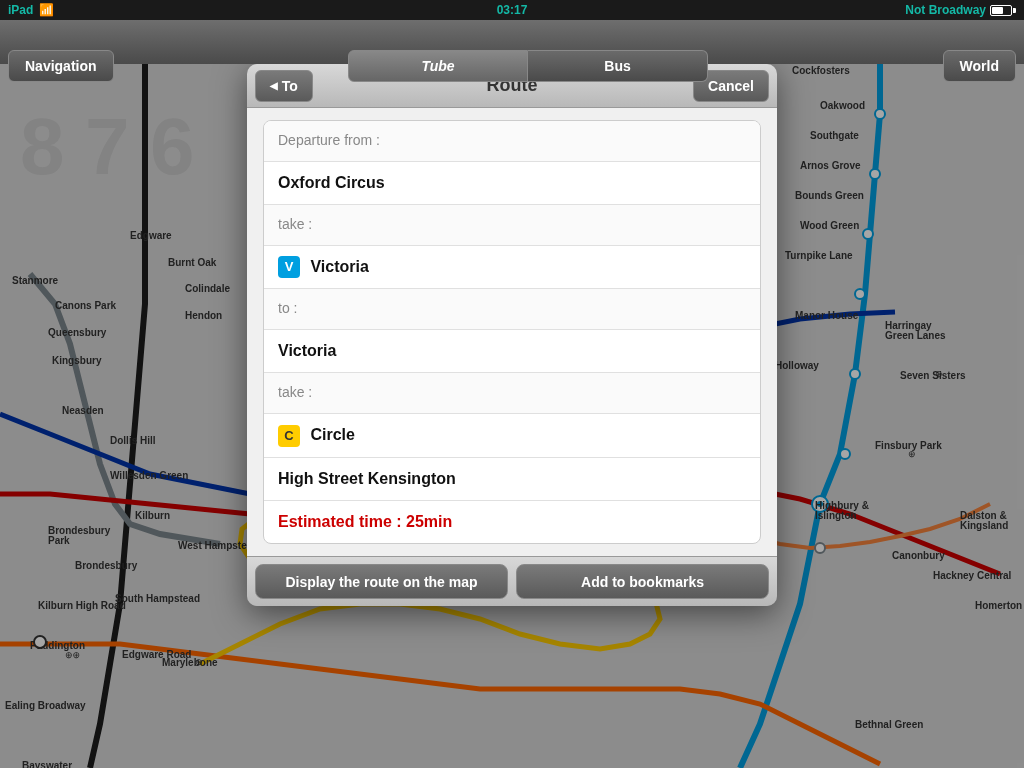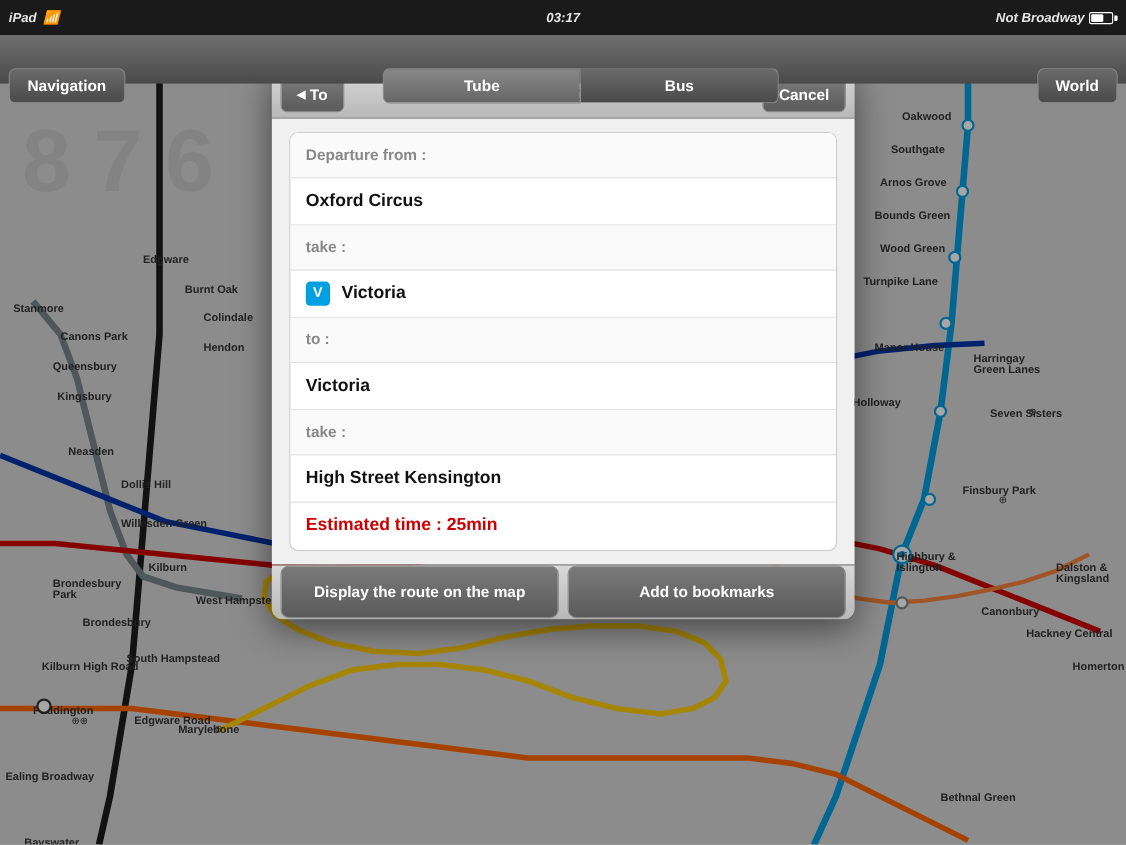--- a/index.html
+++ b/index.html
@@ -13,27 +13,26 @@
       position: relative;
     }
 
     
     #status-bar {
       height: 20px;
       background: #1a1a1a;
       display: flex;
       align-items: center;
       justify-content: space-between;
-      padding: 16px 8px;
-      color: #e5e5e5;
+      padding: 4px 8px;
+      color: #14b8a6;
       font-size: 12px;
       font-weight: bold;
       z-index: 100;
       position: relative;
-      font-style: italic;
     }
 
     .status-left { display: flex; align-items: center; gap: 6px; }
     .status-center { position: absolute; left: 50%; transform: translateX(-50%); }
     .status-right { display: flex; align-items: center; gap: 4px; margin-left: auto; }
 
     
     #toolbar {
       height: 44px;
       background: linear-gradient(180deg, #6e6e6e 0%, #4a4a4a 100%);
@@ -72,20 +71,21 @@
 
     .toolbar-center-btns .toolbar-btn {
       border-radius: 0;
       border-left: none;
       width: 180px;
     }
 
     .toolbar-center-btns .toolbar-btn:first-child {
       border-radius: 6px 0 0 6px;
       border-left: 1px solid #888;
+      font-style: italic;
     }
 
     .toolbar-center-btns .toolbar-btn:last-child {
       border-radius: 0 6px 6px 0;
     }
 
     
     #map-bg {
       position: absolute;
       top: 64px;
@@ -193,21 +193,20 @@
     }
 
     .route-row:last-child {
       border-bottom: none;
     }
 
     .route-row.label-row {
       color: #888;
       font-size: 14px;
       background: #fafafa;
-      font-weight: bold;
     }
 
     .route-row.value-row {
       color: #111;
       font-weight: bold;
       font-size: 16px;
     }
 
     .route-row.estimated {
       color: #cc0000;
@@ -237,21 +236,21 @@
       height: 50px;
       display: flex;
       align-items: center;
       padding: 0 8px;
       gap: 8px;
       border-top: 1px solid #999;
     }
 
     .footer-btn {
       flex: 1;
-      height: 48px;
+      height: 35px;
       border-radius: 8px;
       border: 1px solid #888;
       background: linear-gradient(180deg, #7a7a7a 0%, #5a5a5a 100%);
       color: white;
       font-size: 14px;
       font-weight: bold;
       cursor: pointer;
       display: flex;
       align-items: center;
       justify-content: center;
@@ -465,20 +464,24 @@
       </div>
 
       <div class="route-row value-row">
         <span>Victoria</span>
       </div>
 
       <div class="route-row label-row">
         <span>take :</span>
       </div>
 
+      <div class="route-row value-row">
+        <span class="line-badge circle">C</span>
+        <span>Circle</span>
+      </div>
 
 
       <div class="route-row value-row">
         <span>High Street Kensington</span>
       </div>
 
       <div class="route-row estimated">
         <span>Estimated time : 25min</span>
       </div>
 

